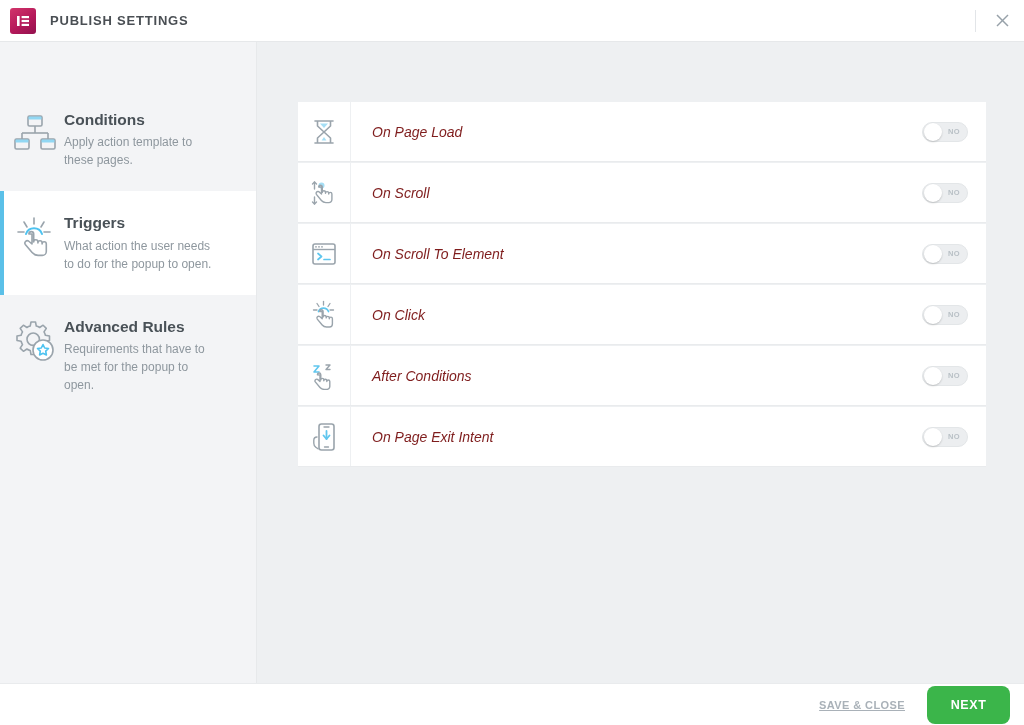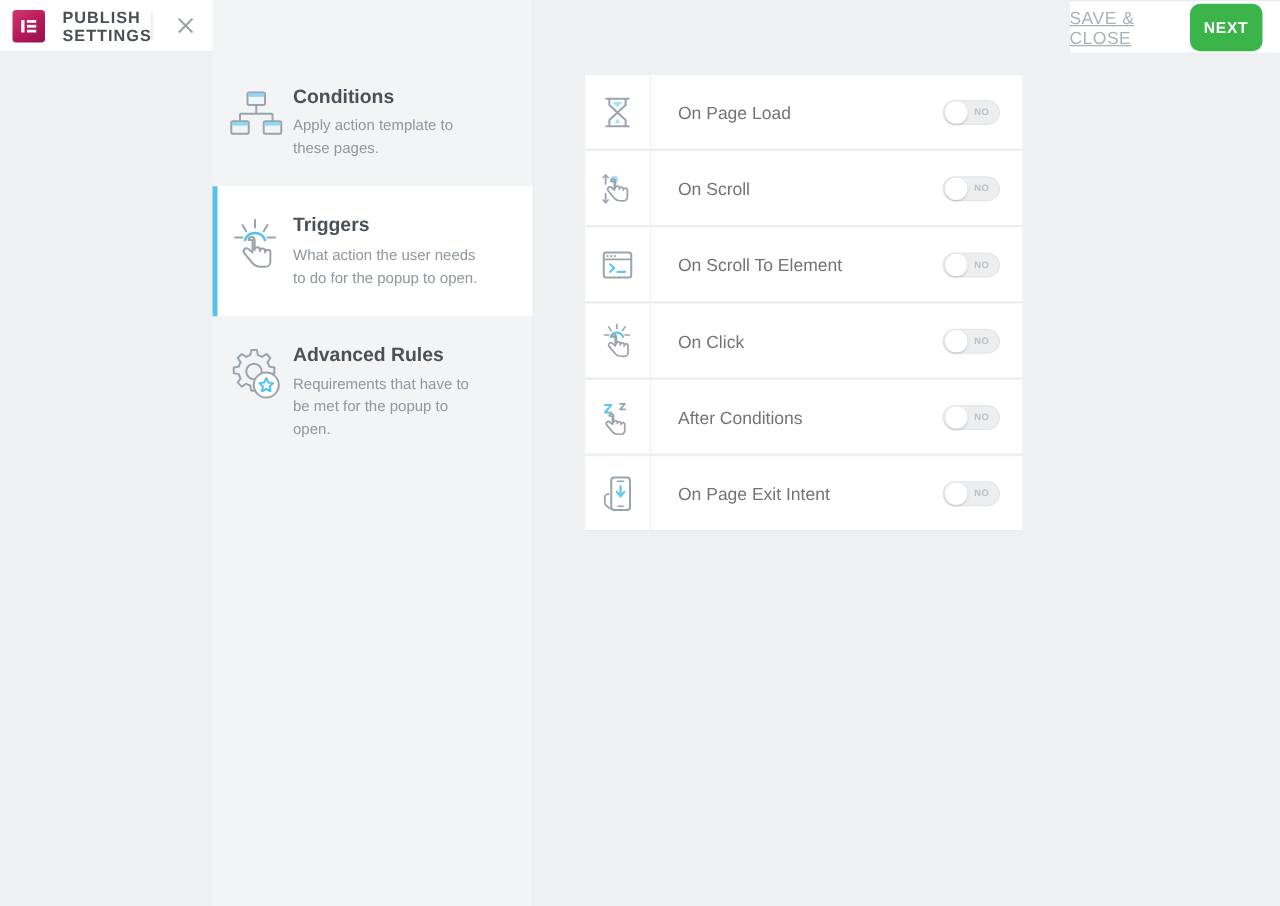--- a/index.html
+++ b/index.html
@@ -10,21 +10,21 @@
     overflow: hidden;
     font-family: "Liberation Sans", sans-serif;
     background: #ffffff;
   }
 
   .app {
     position: relative;
     width: 1024px;
     height: 725px;
     display: flex;
-    flex-direction: row;
+    flex-direction: column;
     background: #eef0f2;
   }
 
   
   .header {
     height: 42px;
     flex: 0 0 42px;
     background: #ffffff;
     display: flex;
     align-items: center;
@@ -172,21 +172,22 @@
     justify-content: center;
     border-right: 1px solid #eef0f2;
   }
 
   .trigger-label {
     flex: 1 1 auto;
     display: flex;
     align-items: center;
     padding-left: 21px;
     font-size: 14px;
-    color: #737373;
+    color: #7f1d1d;
+    font-style: italic;
   }
 
   .trigger-control {
     display: flex;
     align-items: center;
     padding-right: 18px;
   }
 
   
   .toggle {
@@ -228,22 +229,22 @@
     background: #ffffff;
     border-top: 1px solid #e9ebed;
     display: flex;
     align-items: center;
     justify-content: flex-end;
     padding-right: 0;
     position: relative;
   }
 
   .save-close {
-    font-size: 14px;
-    font-weight: normal;
+    font-size: 11px;
+    font-weight: bold;
     letter-spacing: 0.4px;
     color: #a9b1b8;
     text-decoration: underline;
     cursor: pointer;
     margin-right: 22px;
   }
 
   .next-btn {
     width: 83px;
     height: 38px;

